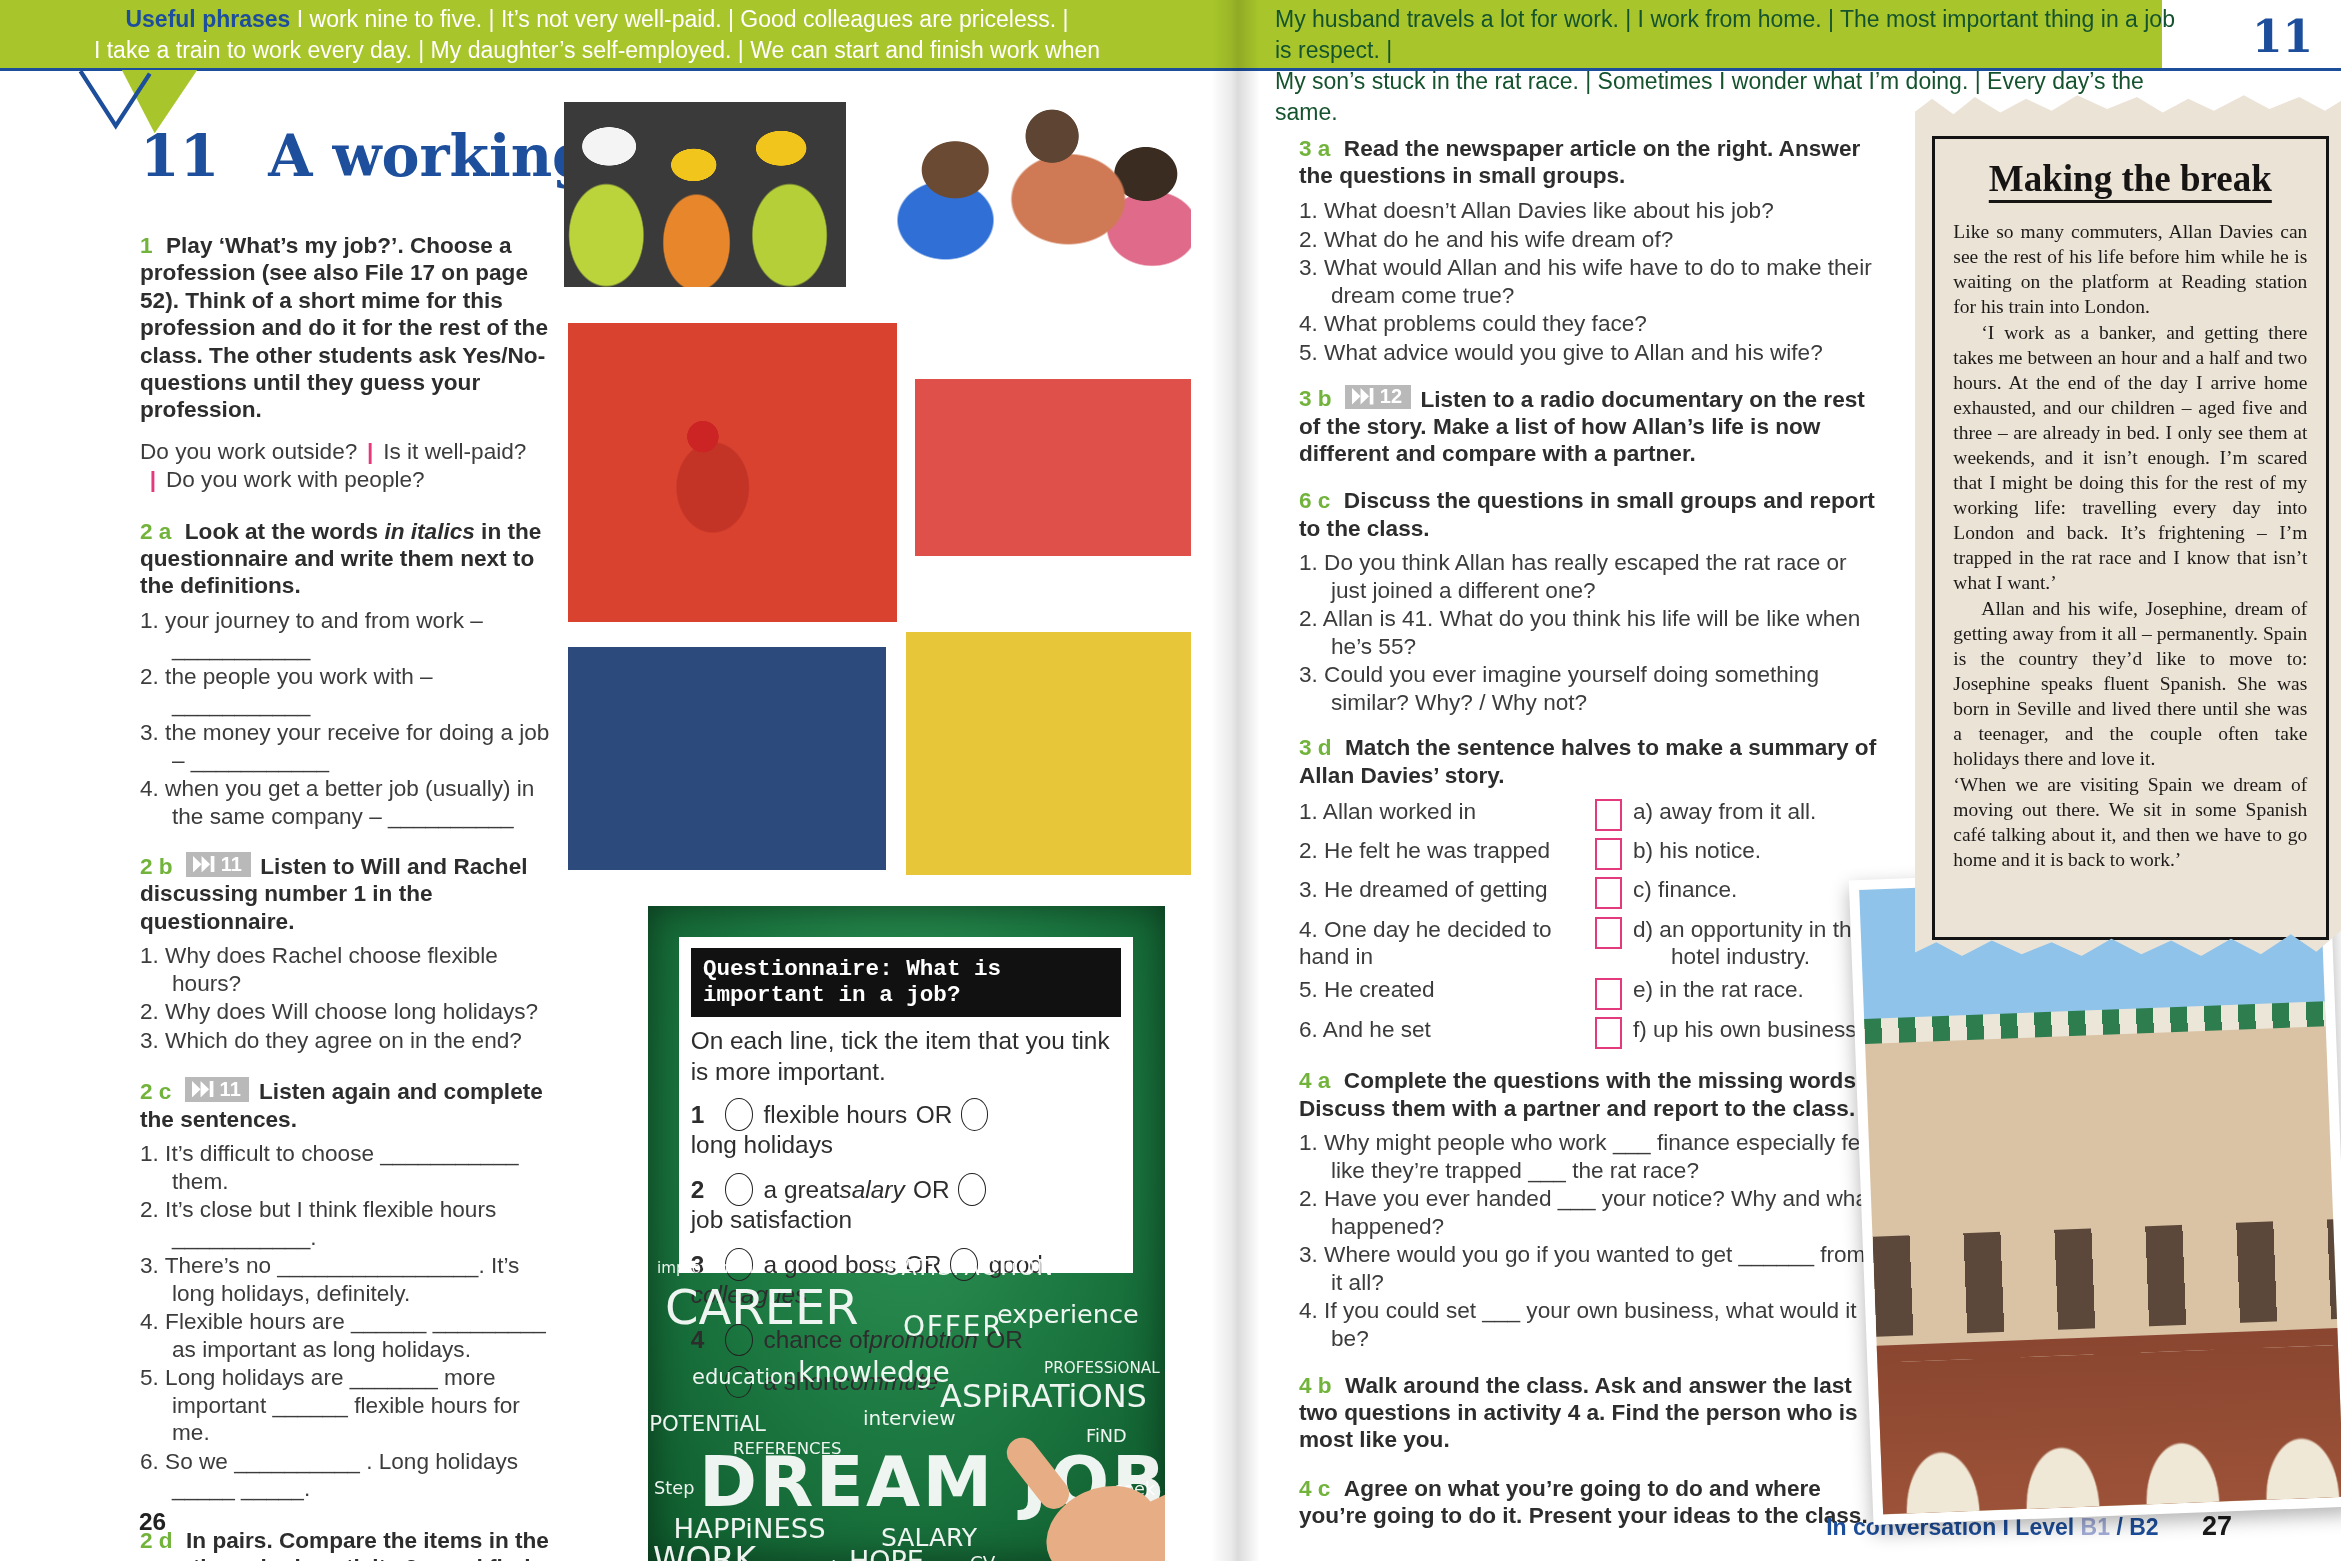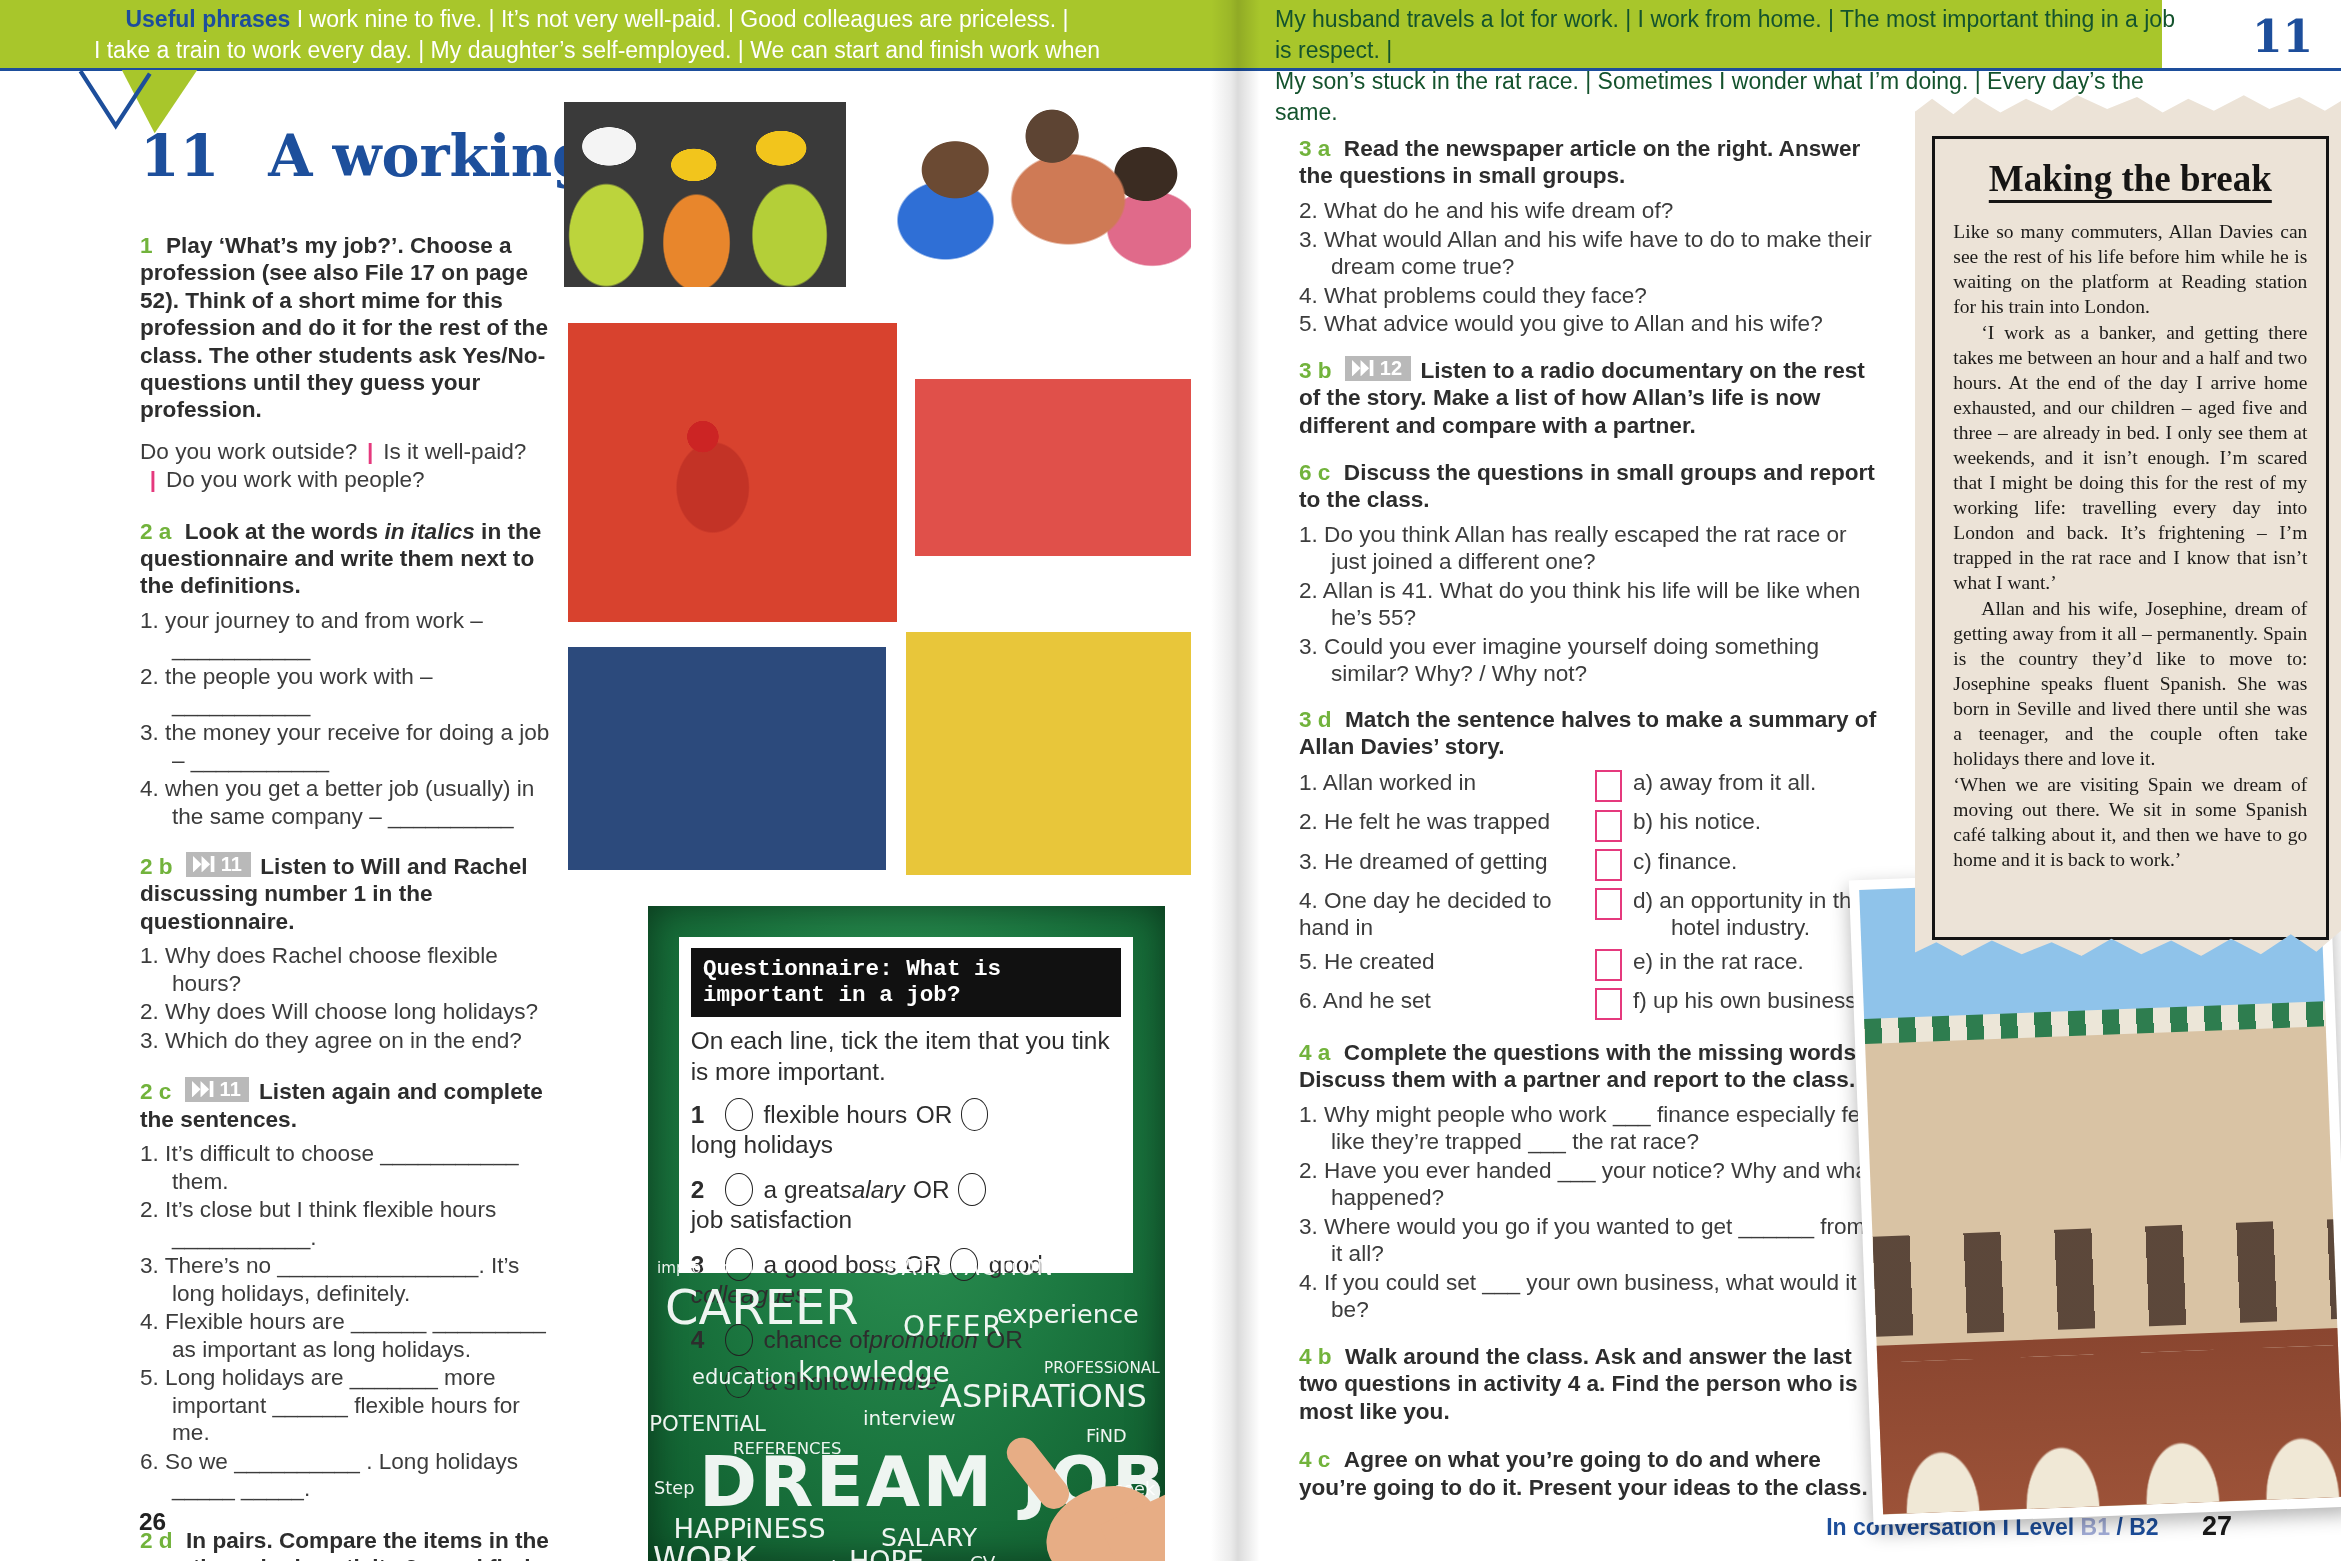--- a/index.html
+++ b/index.html
@@ -352,20 +352,21 @@
         <rect x="240" y="140" width="130" height="120" transform="rotate(-25 305 200)"></rect>
       </g>
     </svg>
   </div>
 
   <div class="col-m">
     <p class="head" style="margin-bottom:7.3px;">
       <span class="lab">3 a</span><span>Read the newspaper article on the right. Answer the questions in small groups.</span>
     </p>
     <div class="blk" style="margin-bottom:18.3px;">
+      <div class="oli">1. What doesn’t Allan Davies like about his job?</div>
       <div class="oli">2. What do he and his wife dream of?</div>
       <div class="oli">3. What would Allan and his wife have to do to make their dream come true?</div>
       <div class="oli">4. What problems could they face?</div>
       <div class="oli">5. What advice would you give to Allan and his wife?</div>
     </div>
 
     <p class="head" style="margin-bottom:19.5px;">
       <span class="lab">3 b</span><span class="abadge">
           <svg width="22" height="16.5" viewBox="0 0 36 27">
             <polygon points="0,0 14,13.5 0,27" fill="#fff"></polygon>

